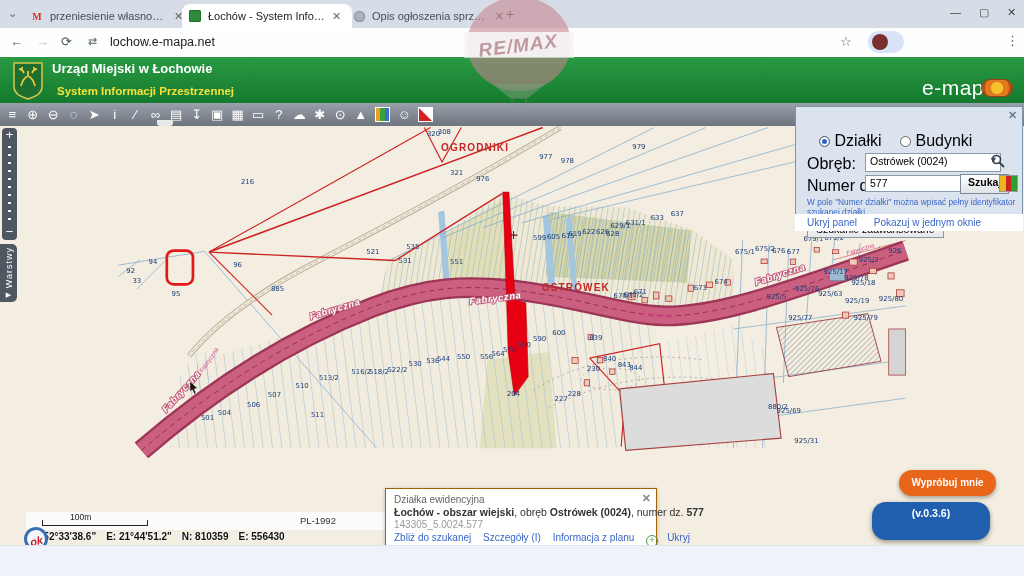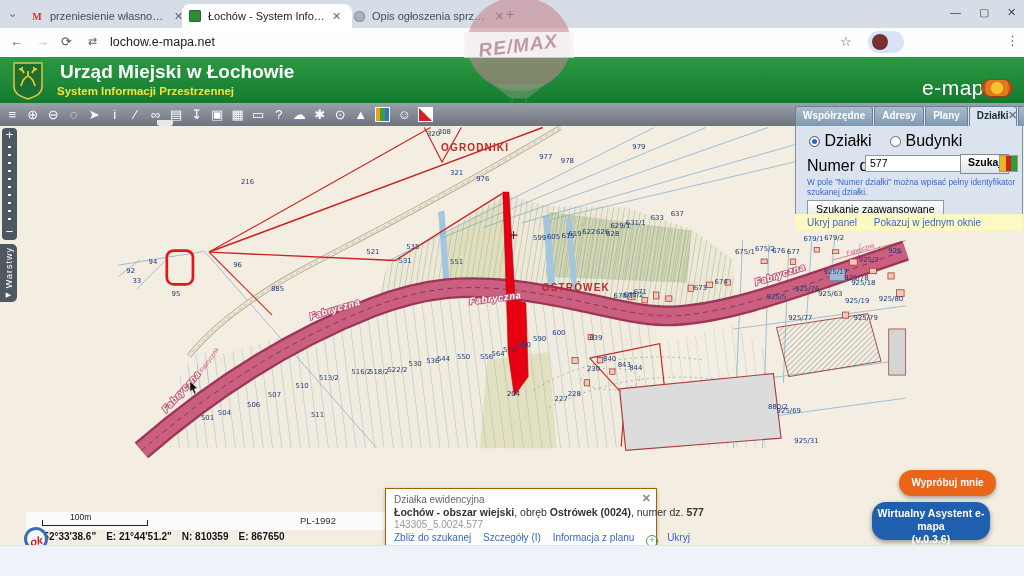--- a/index.html
+++ b/index.html
@@ -25,21 +25,21 @@
   #url-text{position:absolute;left:110px;top:35px;font-size:12.5px;color:#202124;}
   #star-ic{position:absolute;left:840px;top:34px;font-size:13px;color:#5f6368;}
   #identity-pill{position:absolute;left:868px;top:31px;height:22px;border-radius:11px;background:#d8e3f8;
     display:flex;align-items:center;padding:0 10px 0 4px;font-size:11px;color:#3c4043;}
   #identity-pill .av{width:16px;height:16px;border-radius:50%;background:radial-gradient(circle at 50% 40%,#7a3030 60%,#4d1d1d);margin-right:6px;}
   #menu-dots{position:absolute;left:1006px;top:33px;font-size:13px;color:#5f6368;}
   
   #gheader{position:absolute;left:0;top:57px;width:1024px;height:46px;
     background:linear-gradient(180deg,#2a9a43,#157a2e);}
   #crest{position:absolute;left:13px;top:62px;}
-  #ht1{position:absolute;left:60px;top:61px;font-size:19px;font-weight:bold;color:#fff;}
+  #ht1{position:absolute;left:52px;top:61px;font-size:13px;font-weight:bold;color:#fff;}
   #ht2{position:absolute;left:57px;top:85px;font-size:11.5px;font-weight:bold;color:#f3e33c;}
   #hnote{position:absolute;right:10px;top:63px;font-size:10.5px;color:#eaf6ea;}
   #brand{position:absolute;left:922px;top:76px;font-size:21px;color:#fff;letter-spacing:.5px;}
   #brand-globe{position:absolute;left:982px;top:80px;width:30px;height:16px;border-radius:8px;
     background:radial-gradient(circle at 50% 50%,#f6c22e 0 35%,#e07a1e 36% 70%,#b44d16 71%);box-shadow:0 0 0 1px #9a3f12;}
   
   #maptoolbar{position:absolute;left:0;top:103px;width:1024px;height:23px;
     background:linear-gradient(180deg,#9aa1ab,#6e747d);display:flex;align-items:center;padding-left:2px;box-sizing:border-box;}
   .tb-icon{width:20.5px;text-align:center;color:#fff;font-size:13px;line-height:21px;height:21px;}
   .tb-colors{background:
@@ -71,36 +71,36 @@
     border:1px solid #7c93a8;box-sizing:border-box;font-size:11px;color:#222;}
   #panel-tabs{position:absolute;left:795px;top:106px;width:228px;height:20px;display:flex;}
   .ptab{flex:0 0 auto;padding:3px 7px 2px;background:linear-gradient(180deg,#a8bccd,#7e99b0);color:#fff;
     font-size:10px;font-weight:bold;border:1px solid #68809a;border-bottom:none;border-radius:3px 3px 0 0;margin-right:1px;}
   .ptab.active{background:#dbe4ee;color:#1c2b3a;}
   #panel-close{position:absolute;left:1008px;top:109px;color:#6b7c8d;font-size:11px;font-weight:bold;}
   #panel-body{position:absolute;left:795px;top:126px;width:228px;}
   .prow{position:relative;height:20px;}
   .radio{display:inline-block;width:9px;height:9px;border:1px solid #666;border-radius:50%;background:#fff;vertical-align:-1px;}
   .radio.sel{box-shadow:inset 0 0 0 2px #fff;background:#2a62c8;}
-  #row-radios{padding:6px 0 2px 14px;}
+  #row-radios{padding:6px 0 2px 24px;}
   #row-radios label{margin-right:14px;}
   .flabel{position:absolute;left:12px;top:3px;}
   .fselect{position:absolute;left:70px;top:1px;width:118px;height:16px;background:#fff;border:1px solid #8a9aa8;
     font-size:10.5px;padding:1px 12px 0 4px;white-space:nowrap;overflow:hidden;}
   .fselect .car{position:absolute;right:2px;top:1px;color:#555;font-size:9px;}
   .finput{position:absolute;left:70px;top:1px;width:86px;height:14px;background:#fff;border:1px solid #8a9aa8;
     font-size:10.5px;padding:1px 4px 0;}
   #szukaj-btn{position:absolute;left:165px;top:0px;height:17px;padding:1px 7px 0;background:linear-gradient(180deg,#fff,#dfe3e8);
     border:1px solid #7d8folk;border:1px solid #7d8a97;font-weight:bold;font-size:10.5px;}
   #color-bars{position:absolute;left:204px;top:1px;width:17px;height:15px;display:flex;border:1px solid #999;}
   #color-bars i{flex:1;} 
   #hint{padding:3px 6px 1px 12px;font-size:8.3px;color:#3a66c8;}
   #adv-btn{margin:2px 0 0 12px;display:inline-block;padding:2px 8px;background:linear-gradient(180deg,#fdfdfd,#e4e7ea);
     border:1px solid #8a97a4;font-size:10.5px;}
-  #panel-foot{position:absolute;left:795px;top:214px;width:228px;padding:3px 0 3px 12px;font-size:10px;color:#3a66c8;background:#fef9c3;box-sizing:border-box;}
+  #panel-foot{position:absolute;left:795px;top:214px;width:228px;padding:3px 0 3px 12px;font-size:10px;color:#3a66c8;background:#ffffff;box-sizing:border-box;}
   #panel-foot span{margin-right:14px;}
   .mag-svg{vertical-align:-2px;}
   
   #popup{position:absolute;left:385px;top:488px;width:270px;height:57px;background:rgba(255,255,255,.96);
     border:1px solid #a16207;box-shadow:0 1px 4px rgba(0,0,0,.25);font-size:10px;color:#333;}
   #popup .t1{position:absolute;left:8px;top:5px;color:#666;}
   #popup .t2{position:absolute;left:8px;top:17px;font-size:10.5px;white-space:nowrap;}
   #popup .t3{position:absolute;left:8px;top:30px;color:#999;}
   #popup .links{position:absolute;left:8px;top:43px;color:#3a66c8;white-space:nowrap;}
   #popup .links span{margin-right:9px;}
@@ -434,34 +434,38 @@
     <div class="plus">+</div>
     <div class="dots"></div>
     <div class="minus">−</div>
   </div>
   <div id="layers-tab" class="z5">
     <span class="vtxt">Warstwy</span>
     <span class="arr">▶</span>
   </div>
 
   <div id="panel" class="z10"></div>
-  <div id="panel-tabs" class="z10">
-      <span class="ptab">Współrzędne</span>
-      <span class="ptab">Adresy</span>
-      <span class="ptab">Plany</span>
-      <span class="ptab active">Działki</span>
-      <span class="ptab">Obiekty</span>
-    </div>
   <span id="panel-close" class="z10">✕</span>
   <div id="panel-body" class="z10">
     <div id="row-radios">
       <label><span class="radio sel"></span>
         <span>Działki</span></label>
       <label><span class="radio"></span>
         <span>Budynki</span></label>
+    </div>
+    <div class="prow">
+      <span class="flabel">Obręb:</span>
+      <div class="fselect">
+        <span>Ostrówek (0024)</span>
+        <span class="car">▼</span>
+      </div>
+      <svg class="mag-svg" style="position:absolute;left:196px;top:2px;" width="14" height="14">
+        <circle cx="5.5" cy="5.5" r="4" fill="none" stroke="#2c3e50" stroke-width="1.6"></circle>
+        <line x1="8.5" y1="8.5" x2="13" y2="13" stroke="#2c3e50" stroke-width="1.8"></line>
+      </svg>
     </div>
     <div class="prow" style="margin-top:2px;">
       <span class="flabel">Numer działki:</span>
       <div class="finput">577</div>
       <div id="szukaj-btn">Szukaj</div>
       <div id="color-bars">
         <i style="background:#e8b820;"></i>
           <i style="background:#cc2222;"></i>
           <i style="background:#2e9e2e;"></i>
       </div>
@@ -482,31 +486,30 @@
       <span>Zbliż do szukanej</span>
       <span>Szczegóły (I)</span>
       <span>Informacja z planu</span>
       <span class="plus-ic">+</span><span>Ukryj</span>
     </div>
     <span class="x">✕</span>
   </div>
 
   <div id="try-btn" class="z8">Wypróbuj mnie</div>
   <div id="assist-btn" class="z8">
-    <div>Wirtualny Asystent e-mapa</div>
     <div>(v.0.3.6)</div>
   </div>
 
   <div id="scalebox" class="z8"></div>
   <div id="scalelbl" class="z8">100m</div>
   <div id="scalebar" class="z8"></div>
   <div id="crs" class="z8">PL-1992</div>
   <div id="crs-car" class="z8">⌄</div>
   <div id="coords" class="z8">
-    <span>N: 52°33'38.6"</span><span>E: 21°44'51.2"</span><span>N: 810359</span><span>E: 867650</span>
+    <span>N: 52°33'38.6"</span><span>E: 21°44'51.2"</span><span>N: 810359</span><span>E: 556430</span>
   </div>
   <div id="ok-btn" class="z8">ok</div>
 
   <div id="taskbar" class="z20">
     
     
     
     
     
     

